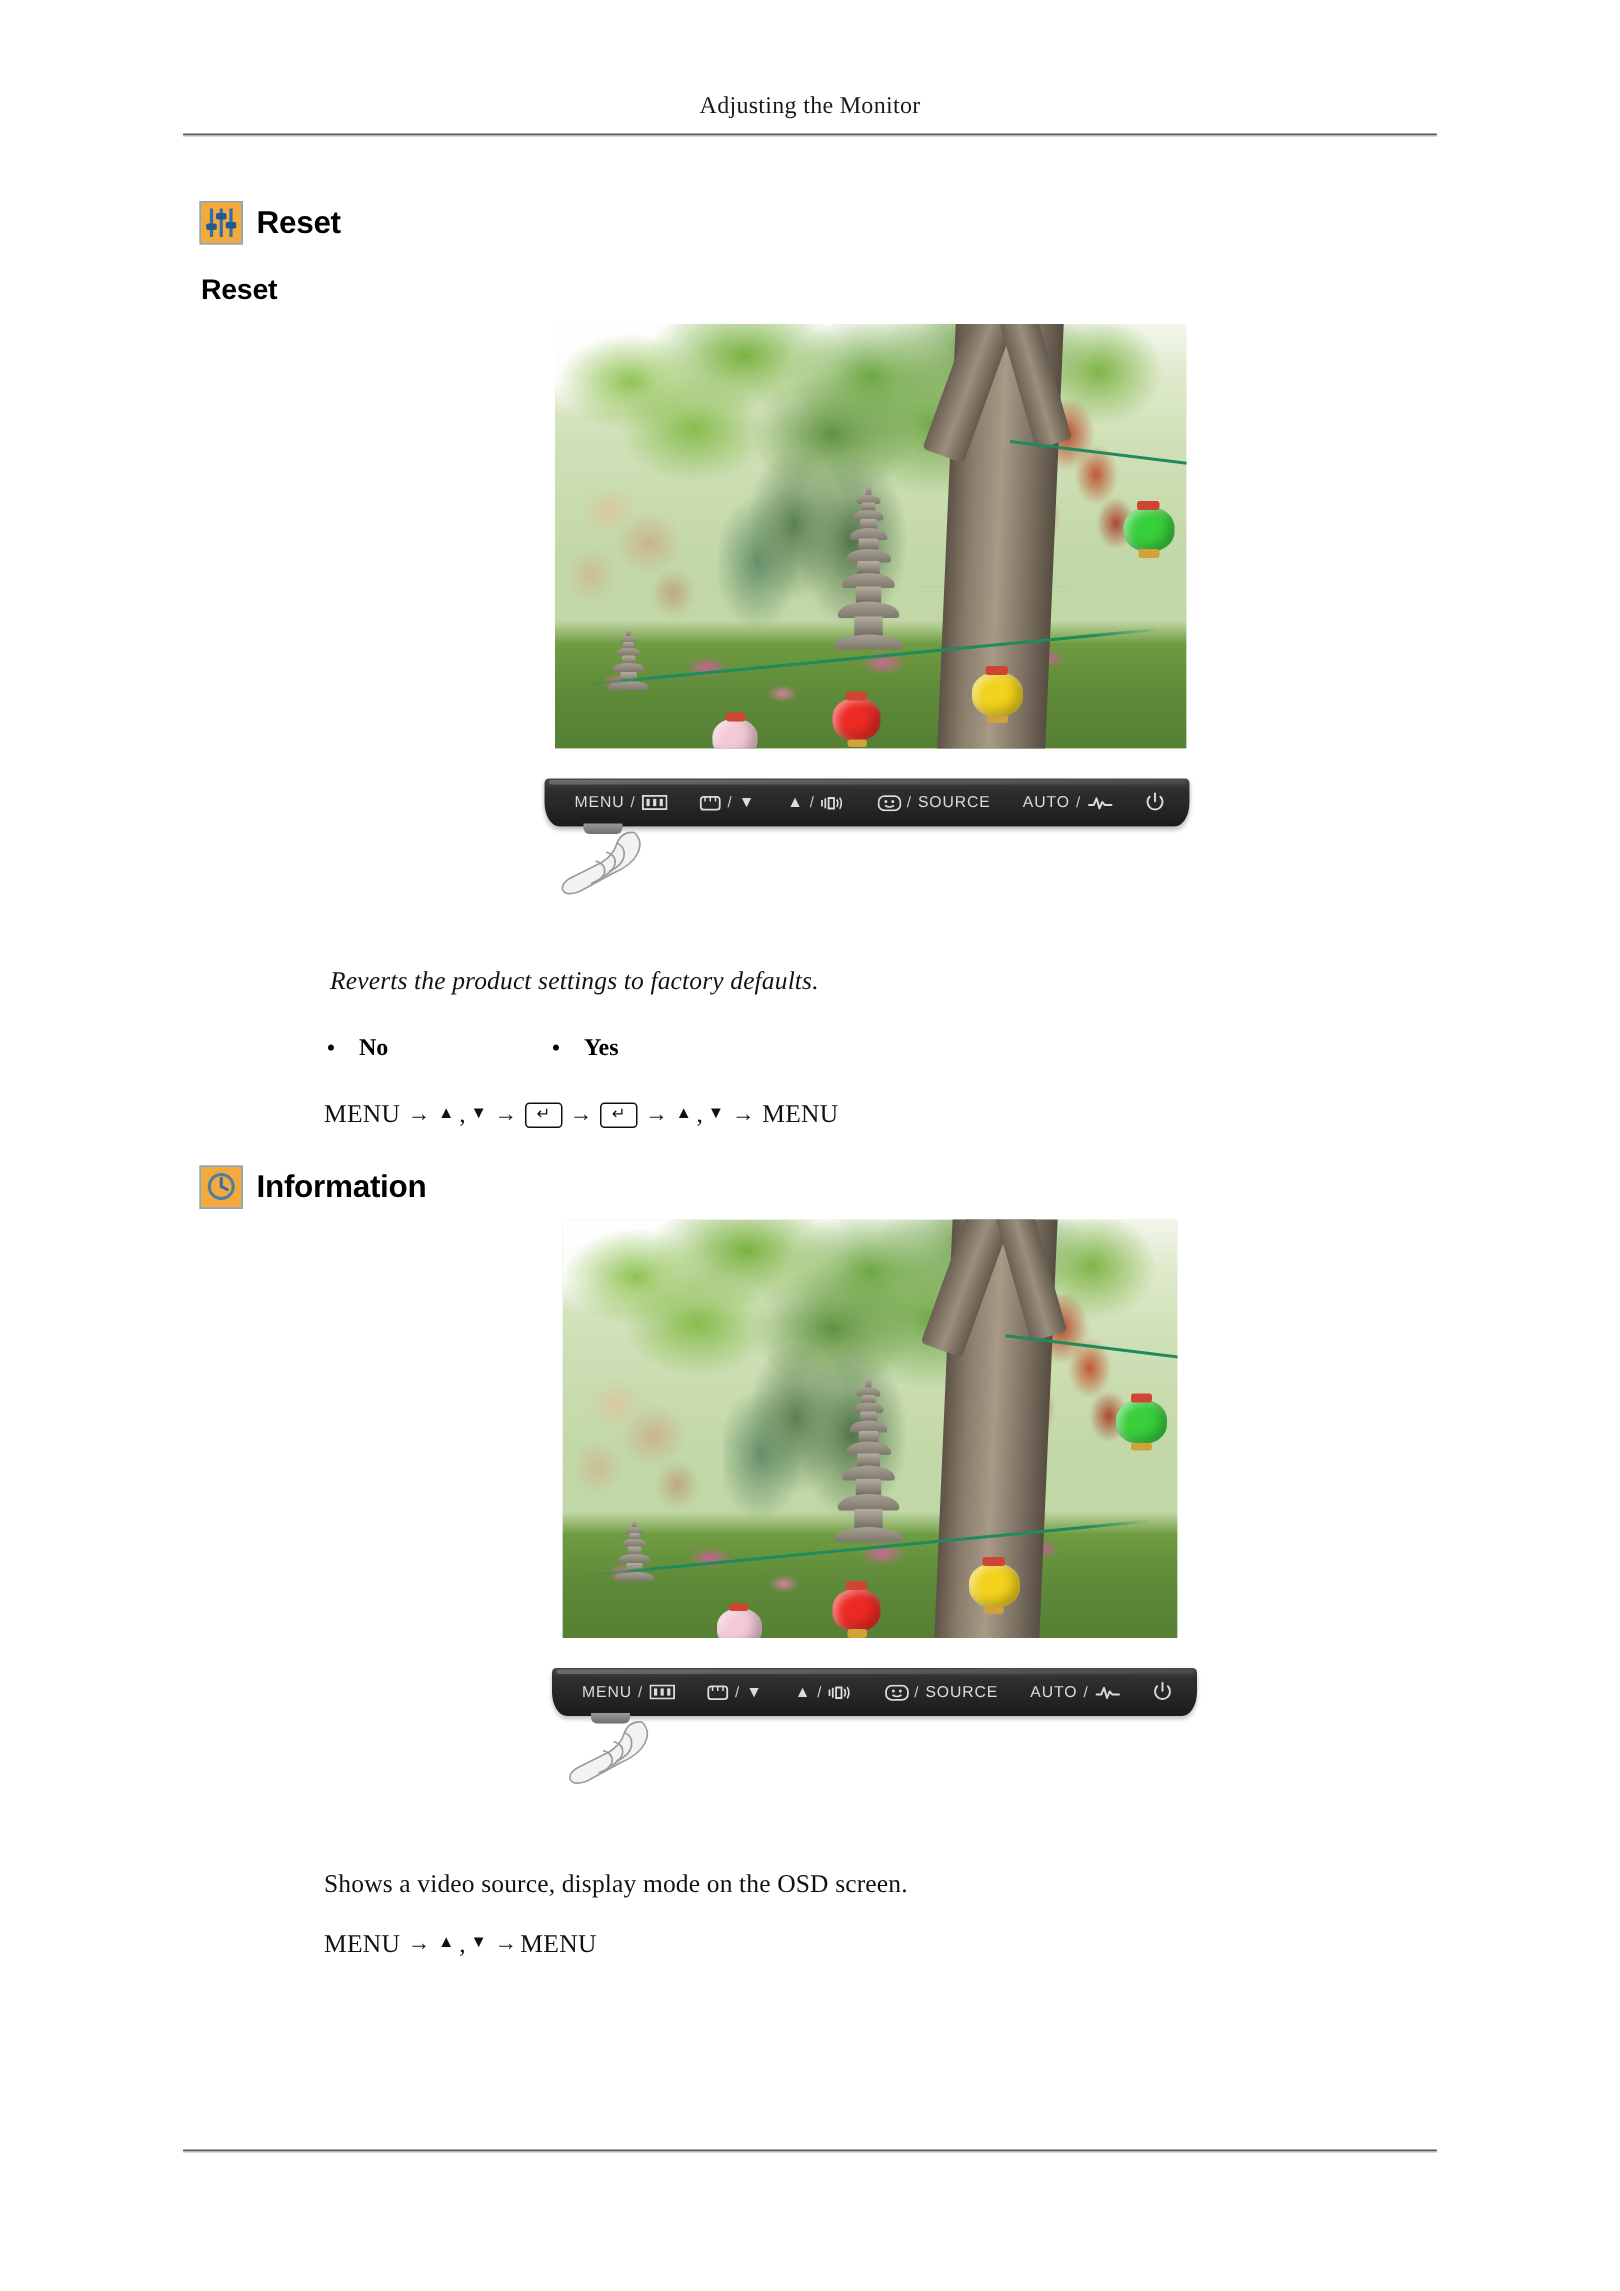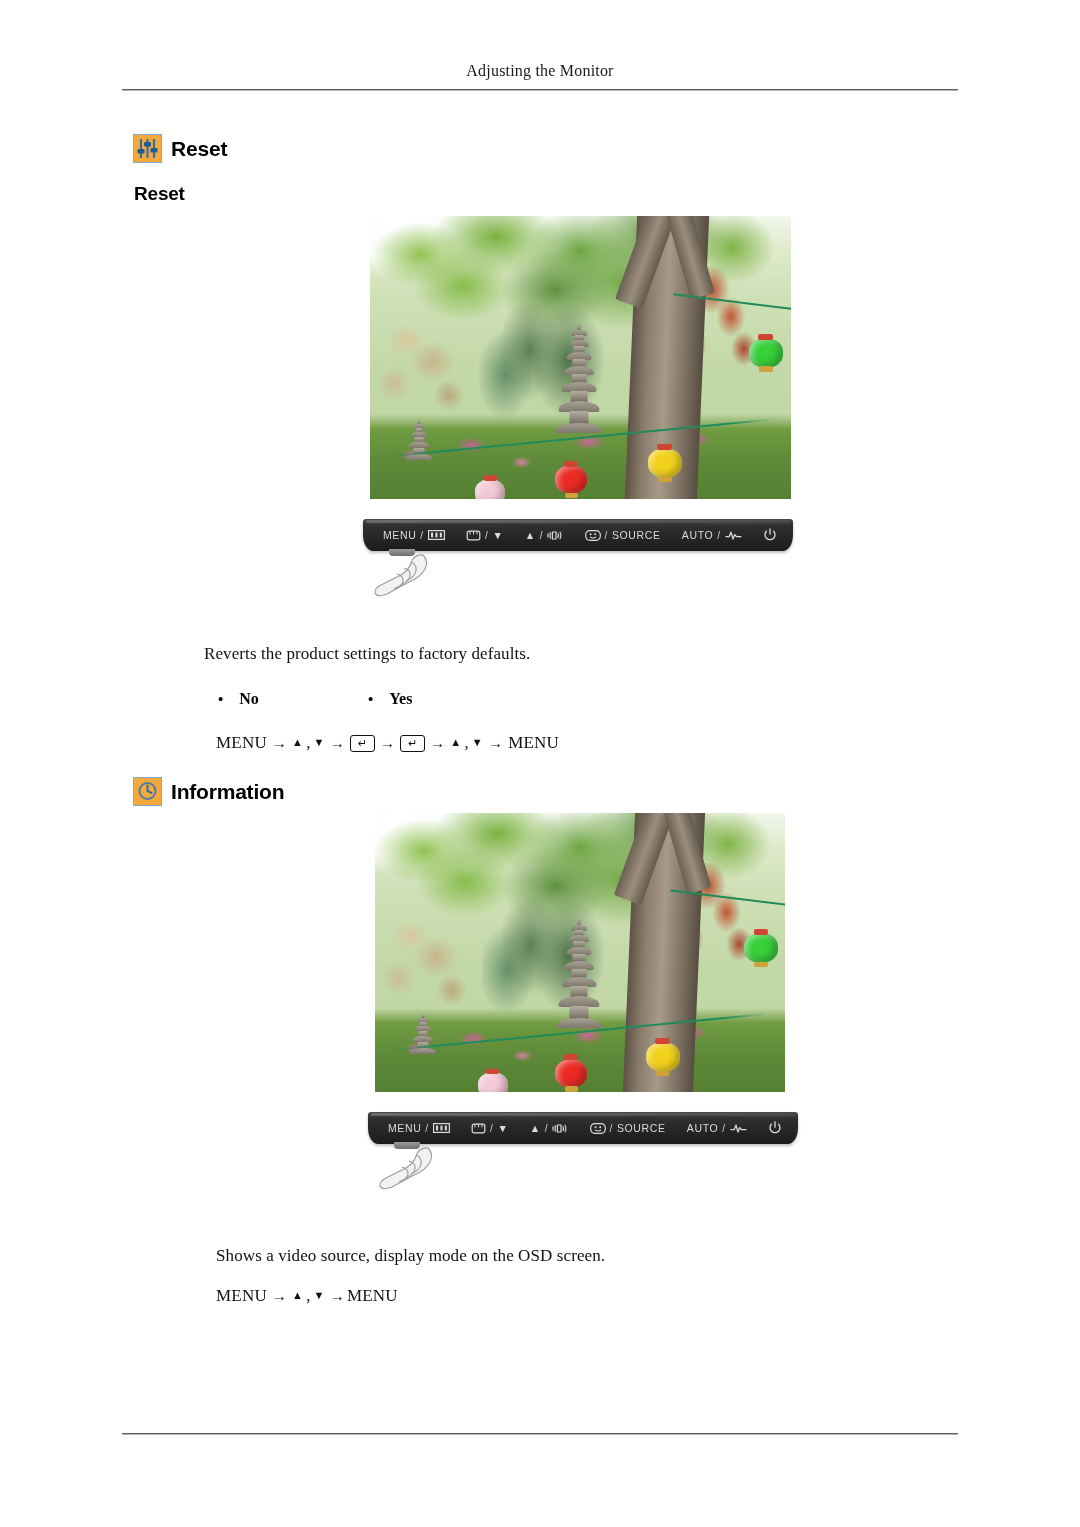--- a/index.html
+++ b/index.html
@@ -269,21 +269,21 @@
 
   
   .para {
     position:absolute;
     font-family:"Liberation Serif", serif;
     font-size: 17px;
     color:#111;
     letter-spacing: .1px;
     white-space: nowrap;
   }
-  #desc-reset { left: 204px; top: 644px; }
+  #desc-reset { left: 220px; top: 644px; font-style: italic; }
   #desc-info  { left: 216px; top: 1246px; }
 
   .options {
     position:absolute;
     display:flex;
     font-family:"Liberation Serif", serif;
     font-weight:bold;
     font-size:16px;
   }
   #opts-reset { left: 218px; top: 690px; }

